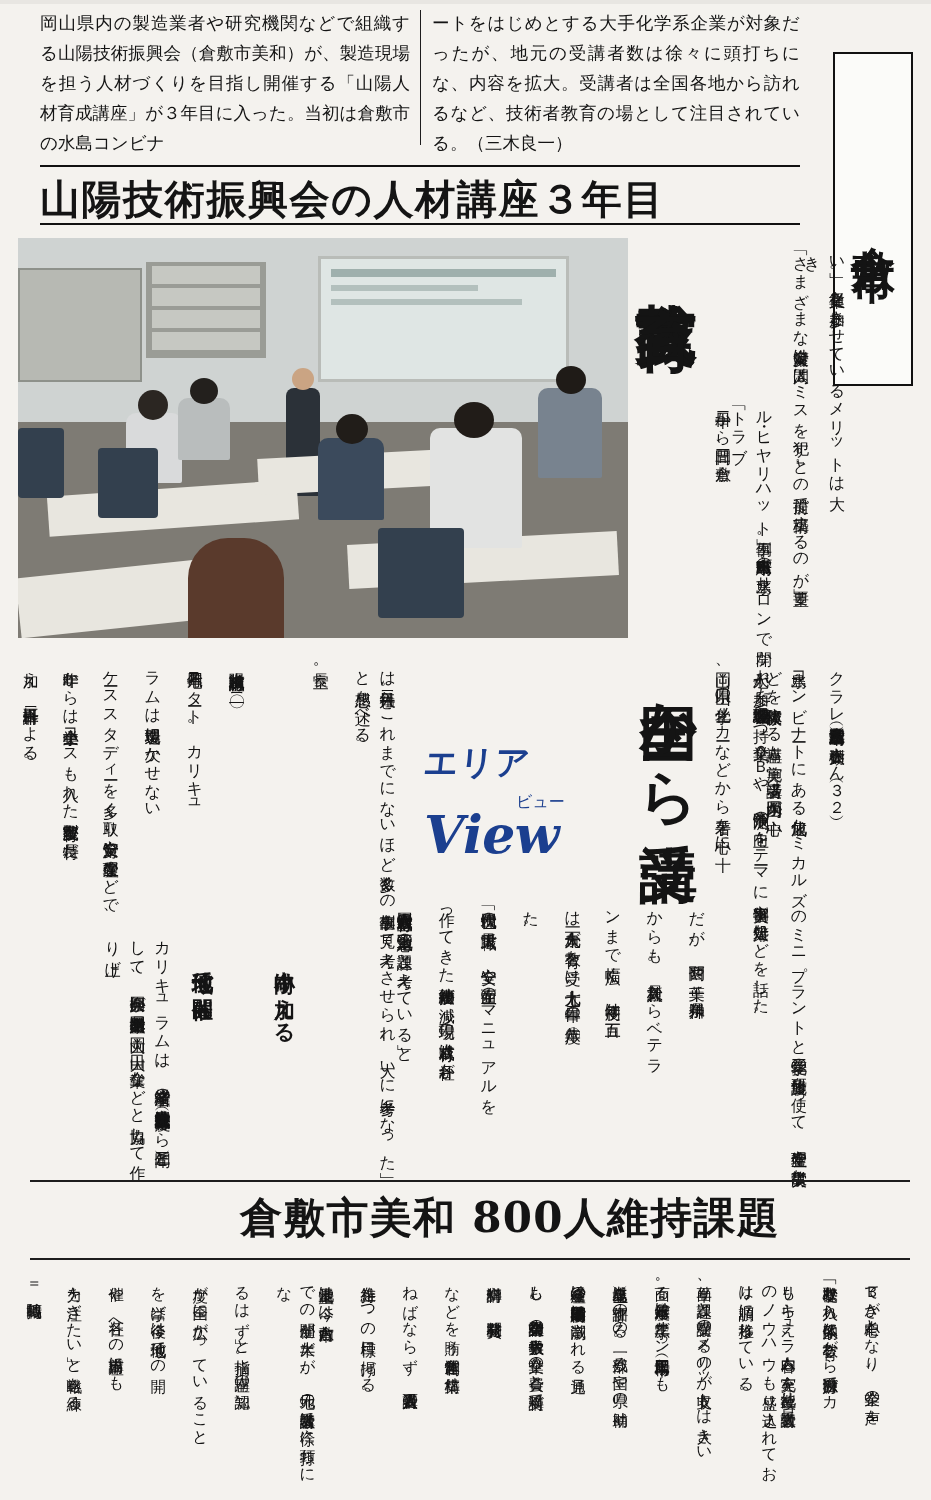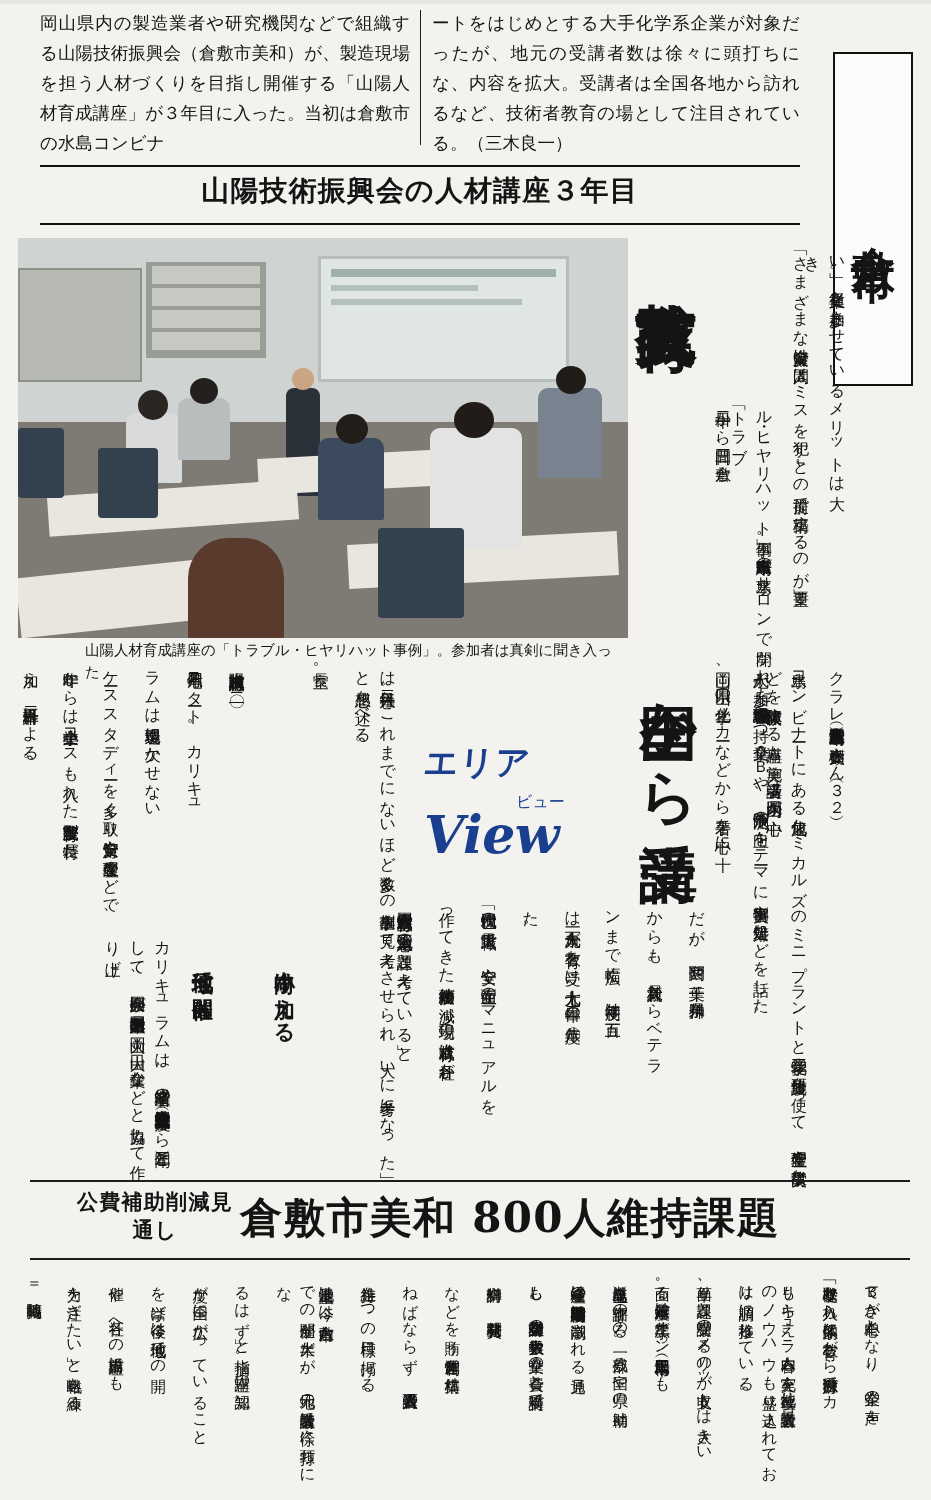--- a/index.html
+++ b/index.html
@@ -57,21 +57,21 @@
   }
 
   
   #headline-band{
     position:absolute; left:40px; top:165px; width:760px; height:60px;
   }
   #headline-band .rule-top{position:absolute;left:0;top:0;width:100%;height:2px;background:#111;}
   #headline-band .rule-bot{position:absolute;left:0;bottom:0;width:100%;height:2px;background:#111;}
   #headline-main{
     position:absolute; left:40px; top:172px; width:760px;
-    text-align:center; font-size:28px; font-weight:bold; letter-spacing:0.04em;
+    font-size:40px; font-weight:bold; letter-spacing:0.04em;
   }
 
   
   #photo{
     position:absolute; left:18px; top:238px; width:610px; height:400px;
     background:#8d8b86;
     overflow:hidden;
   }
   .ph-wall{position:absolute;left:0;top:0;width:100%;height:46%;background:#cfd3d2;}
   .ph-wall2{position:absolute;left:0;top:46%;width:100%;height:54%;background:#7e7b74;}
@@ -249,21 +249,20 @@
 
     <div class="ph-person" style="left:520px;top:150px;width:64px;height:90px;background:#78838f;"></div>
     <div class="ph-head" style="left:538px;top:128px;width:30px;height:28px;background:#1f1b17;"></div>
 
     <div class="ph-person" style="left:170px;top:300px;width:96px;height:100px;background:#5a3a2c;border-radius:40px 40px 0 0;"></div>
 
     <div class="ph-chair" style="left:360px;top:290px;width:86px;height:90px;"></div>
     <div class="ph-chair" style="left:80px;top:210px;width:60px;height:70px;"></div>
     <div class="ph-chair" style="left:0px;top:190px;width:46px;height:70px;"></div>
   </div>
-  <div class="ph-caption">山陽人材育成講座の「トラブル・ヒヤリハット事例」。参加者は真剣に聞き入った</div>
 
   <div class="vtxt" id="vhead-1">実践教育</div>
   <div class="vtxt" id="vhead-2">全国から受講</div>
 
   <div class="vtxt rcol" id="rcol-quote">「さまざまな安全対策は『人間はミスを犯す』との前提で構築するのが重要」</div>
   <div class="vtxt rcol" id="rcol-a">ル・ヒヤリハット事例」。市水島東千鳥町の水島サロンで開かれた講座「トラブ</div>
   <div class="vtxt rcol" id="rcol-b">二十日から三日間、倉敷</div>
   <div class="vtxt rcol" id="rcol-c">水島コンビナートにある旭化成ケミカルズのミニプラントと三菱化学の研修施設を使って、生産管理や労災事故などを模擬体験する講座も実施。受講者は岡山県内が中心</div>
   <div class="vtxt rcol" id="rcol-d">七人が参加。製造現場経験を持つ企業ＯＢや、危険予測の向上をテーマに災害事例や対処策などを話した。</div>
   <div class="vtxt rcol" id="rcol-e">岡山、山口県の化学メーカーなどから若手を中心に十</div>
@@ -292,21 +291,20 @@
   <div class="vtxt mcol" id="mcol-14" style="top:900px;height:270px;">は九百十一人が教育を受け七十九人、二年目の〇八年度</div>
   <div class="vtxt mcol" id="mcol-15" style="top:900px;height:270px;">ンまで幅広く、初年度は五百</div>
   <div class="vtxt mcol" style="left:642px;top:900px;height:270px;">からも。新入社員からベテラ</div>
   <div class="vtxt mcol" style="left:684px;top:900px;height:270px;">だが、関西や千葉、神奈川県</div>
   <div class="vtxt mcol subhead" style="left:186px;top:955px;height:210px;">他地域で開催も</div>
 
   <div class="vtxt mcol" style="left:100px;top:930px;height:240px;">カリキュラムは、経済産業省の産学連携製造中核人材育成事業（〇五年度から三年間）として、同振興会が岡山県産業振興財団や岡山大、山口大、企業などと協力して作り上げ</div>
 
   <div class="hr" id="band2-top"></div>
   <div class="hr" id="band2-bot"></div>
-  <div id="head2-small">公費補助削減見通し</div>
   <div id="head2-main">倉敷市美和 800人維持課題</div>
 
   <div class="vtxt bcol" id="bcol-1">＝随時掲載</div>
   <div class="vtxt bcol" id="bcol-2">力を注ぎたい」と戦略を練る。</div>
   <div class="vtxt bcol" id="bcol-3">催や、各社への出前講座にも</div>
   <div class="vtxt bcol" id="bcol-4">を挙げ「今後は他地域での開</div>
   <div class="vtxt bcol" id="bcol-5">度が全国に広がっていること</div>
   <div class="vtxt bcol" id="bcol-6">るはず」と指摘。講座の認知</div>
   <div class="vtxt bcol" id="bcol-7">での開催が大半だが、地元の受講者数は徐々に頭打ちにな</div>
   <div class="vtxt bcol" id="bcol-8">池上室長は「今は倉敷市内</div>

